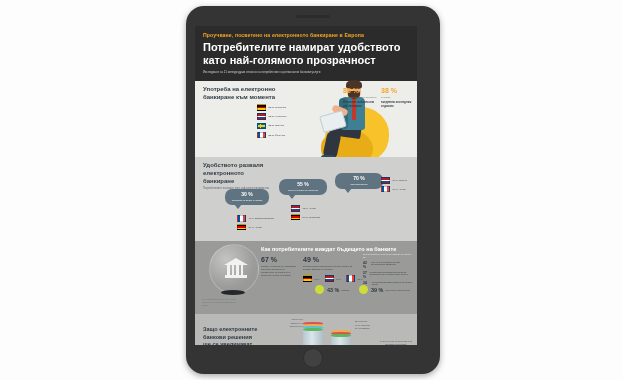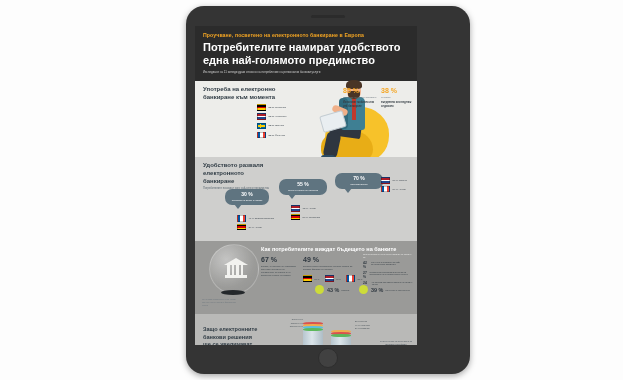--- a/index.html
+++ b/index.html
@@ -4,21 +4,21 @@
 <style>
   html,body{margin:0;padding:0;}
   body{
     width:623px;height:380px;background:#fdfdfd;overflow:hidden;
     font-family:"Liberation Sans",sans-serif;position:relative;
   }
   .stage{position:absolute;left:0;top:0;width:623px;height:380px;}
 
   
   .phone{
-    position:absolute;left:186px;top:6px;width:284px;height:368px;
+    position:absolute;left:186px;top:6px;width:254px;height:368px;
     background:#343434;border-radius:18px;
     box-shadow:0 2px 6px rgba(0,0,0,.35);
   }
   .phone-screen{
     position:absolute;left:9px;top:20px;width:222px;height:319px;
     background:#8c8c8c;overflow:hidden;
   }
   .home-btn{
     position:absolute;left:50%;bottom:6px;transform:translateX(-50%);
     width:18px;height:18px;border-radius:50%;background:#414141;
@@ -167,21 +167,21 @@
   <div class="phone">
     <div class="speaker"></div>
     <div class="home-btn"></div>
 
     <div class="phone-screen">
 
       <div class="hdr">
         <div class="kicker">Проучване, посветено на електронното банкиране в Европа</div>
         <div class="headline">
           <div>Потребителите намират удобството</div>
-          <div>една най-голямото предимство</div>
+          <div>като най-голямото прозрачност</div>
         </div>
         <div class="subline">Изследване на 11 хиляди души относно на потребление на регионални банкови услуги</div>
       </div>
 
       <div class="sec s1">
         <div class="sec-title">
           <div>Употреба на електронно</div>
           <div>банкиране към момента</div>
         </div>
 

